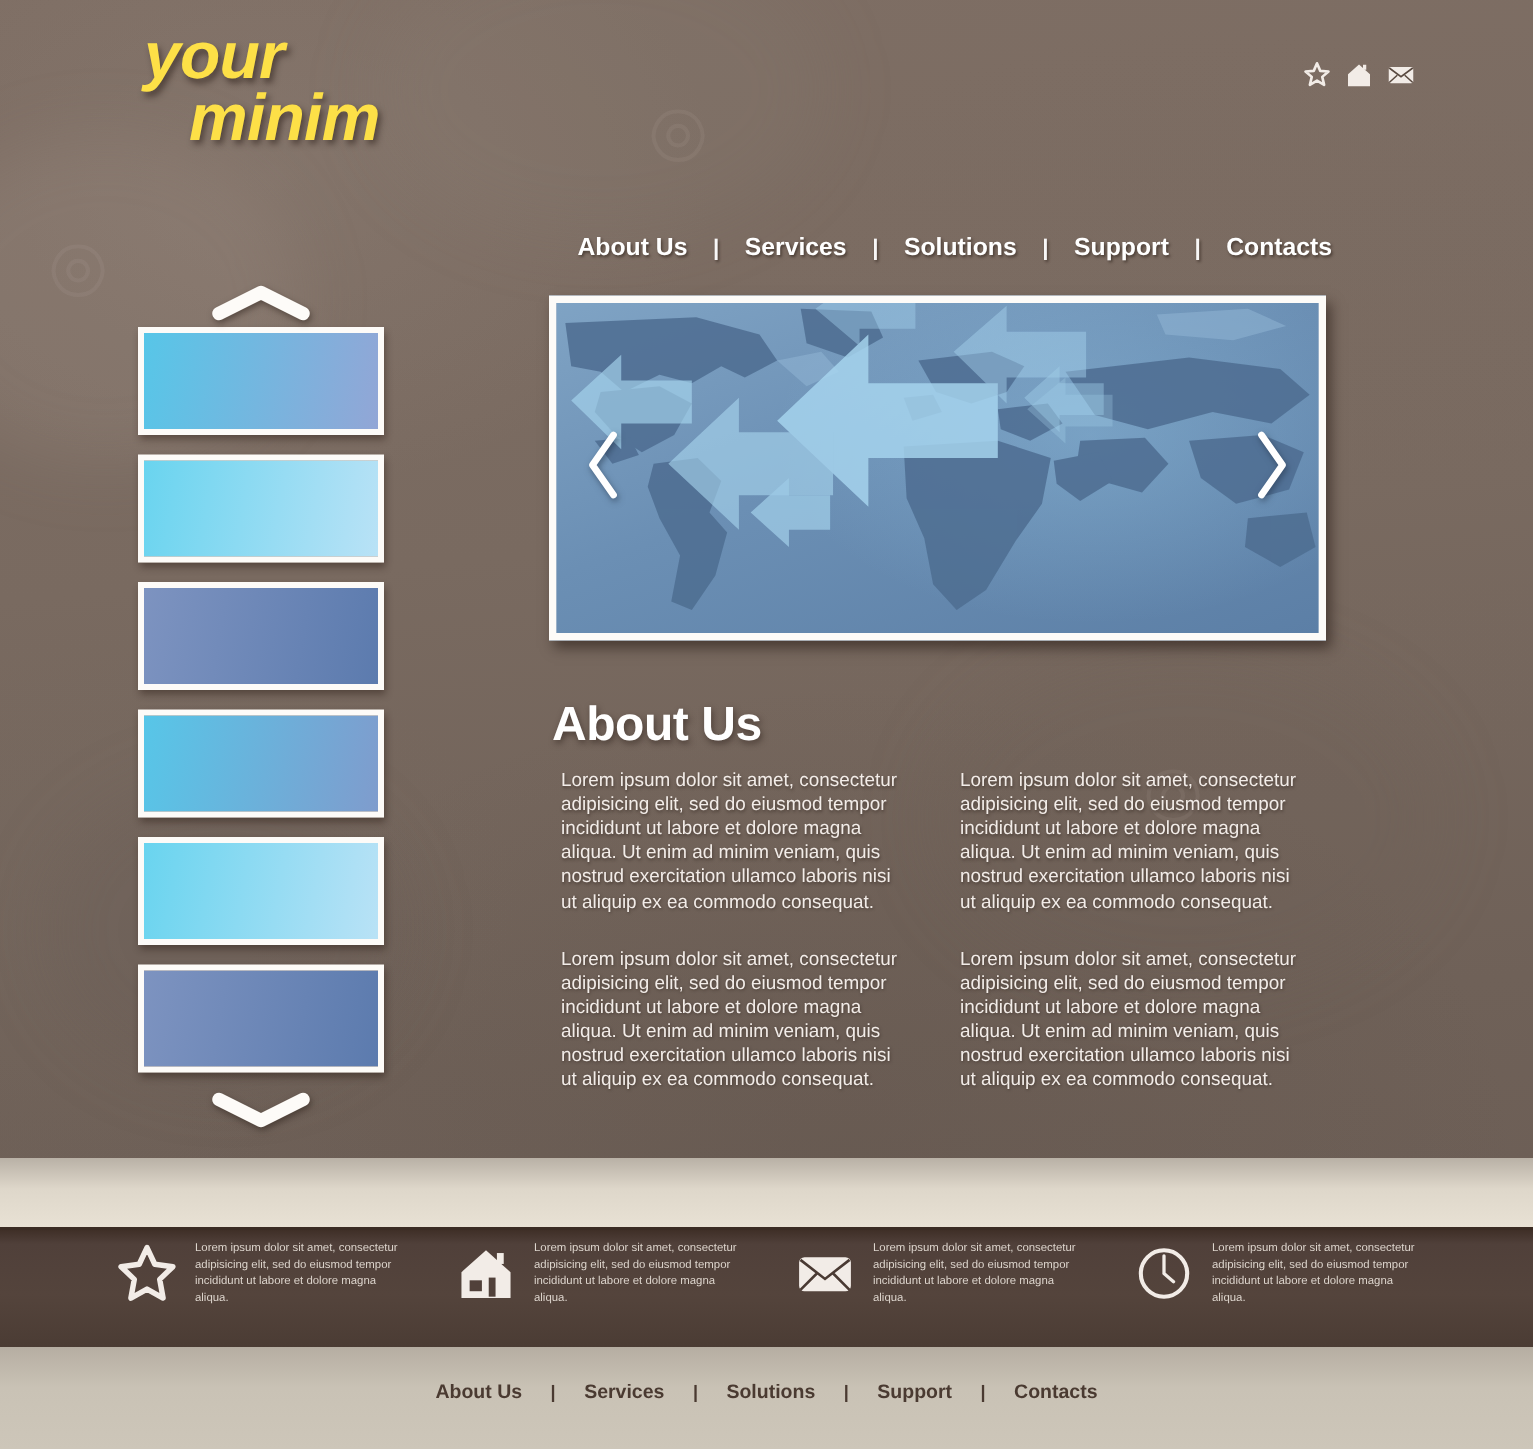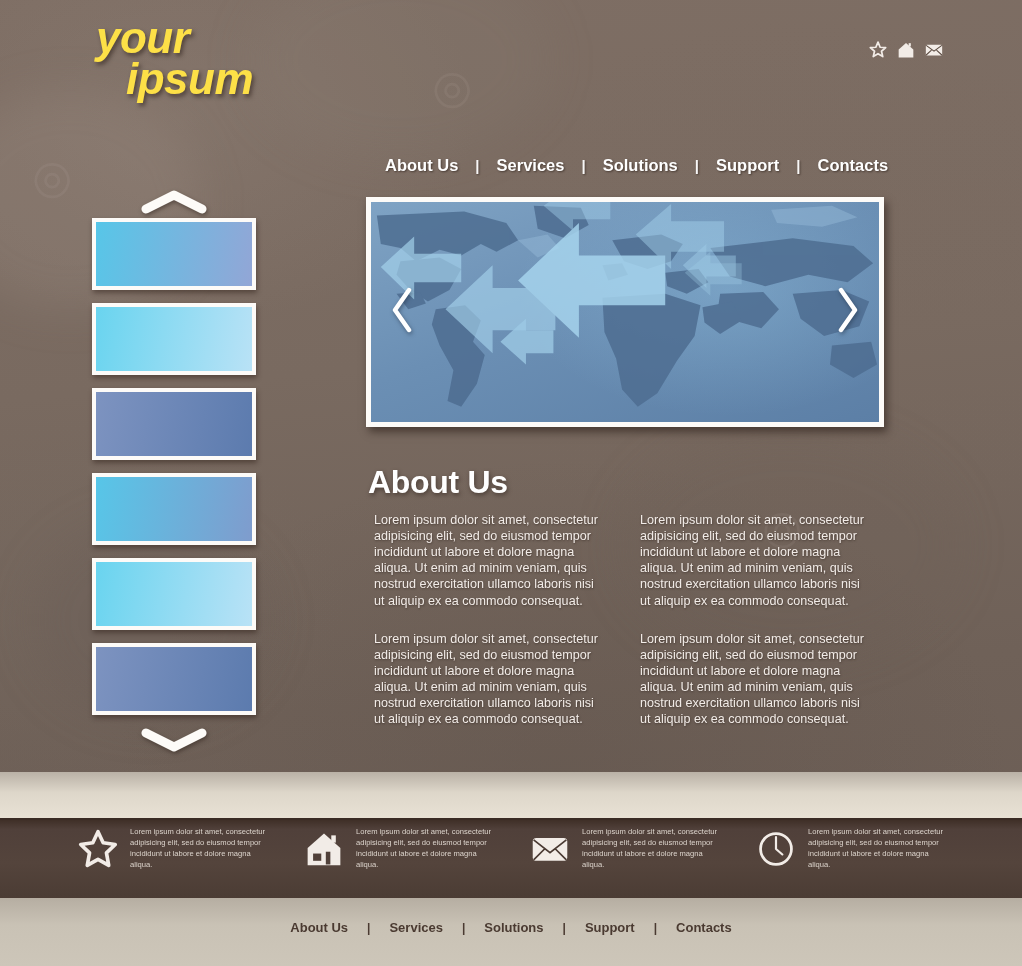--- a/index.html
+++ b/index.html
@@ -250,21 +250,21 @@
   <div class="bg-blob b3"></div>
   <div class="bg-blob b4"></div>
   <div class="wm" style="left:30px;  top:150px;">◎</div>
   <div class="wm" style="left:430px; top:60px;">◎</div>
   <div class="wm" style="left:760px; top:500px;">◎</div>
   <div class="wm" style="left:120px; top:560px;">◎</div>
 </div>
 
 <div class="logo">
   <span>your</span>
-  <span class="l2">ipsum</span>
+  <span class="l2">minim</span>
 </div>
 
 <div class="topicons">
   <span class="ti">
     <svg viewBox="0 0 24 24" width="20" height="20">
       <path d="M12 2.6l2.6 6.1 6.6.5-5 4.3 1.5 6.4L12 16.5 6.3 19.9l1.5-6.4-5-4.3 6.6-.5z" fill="none" stroke="#f2ece7" stroke-width="2.1" stroke-linejoin="round"></path>
     </svg>
   </span>
   <span class="ti">
     <svg viewBox="0 0 24 24" width="20" height="20">

